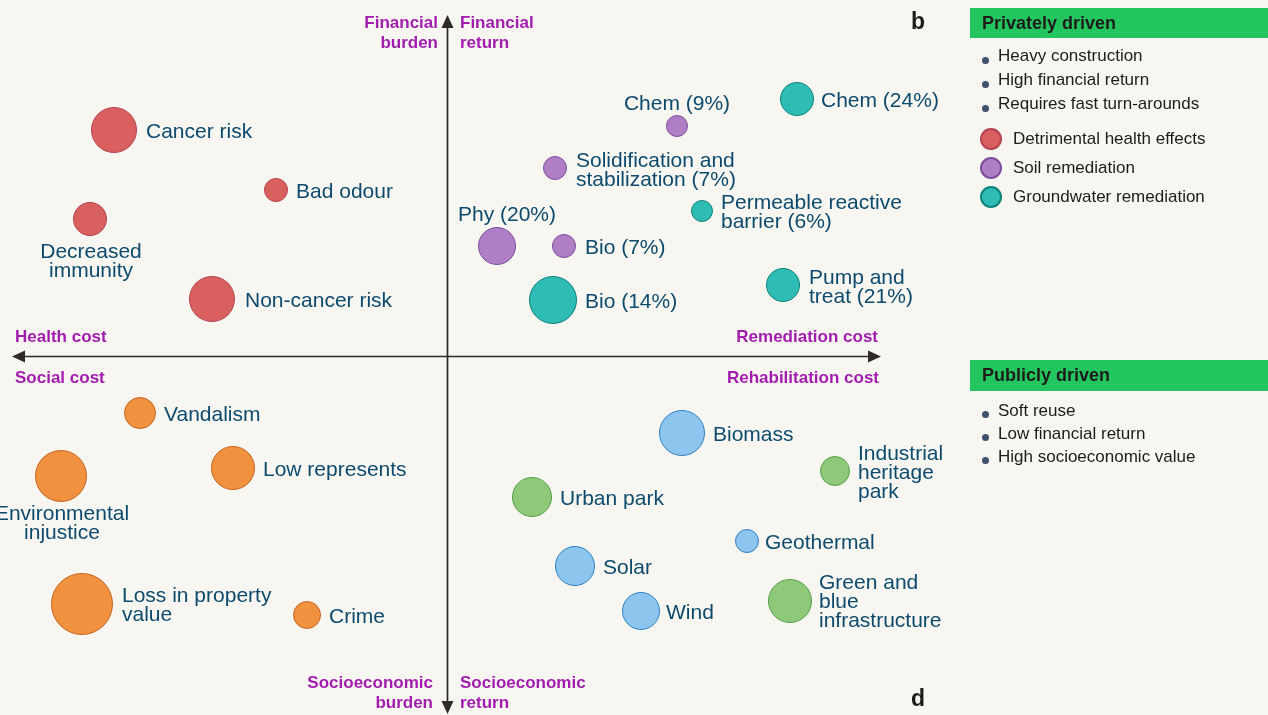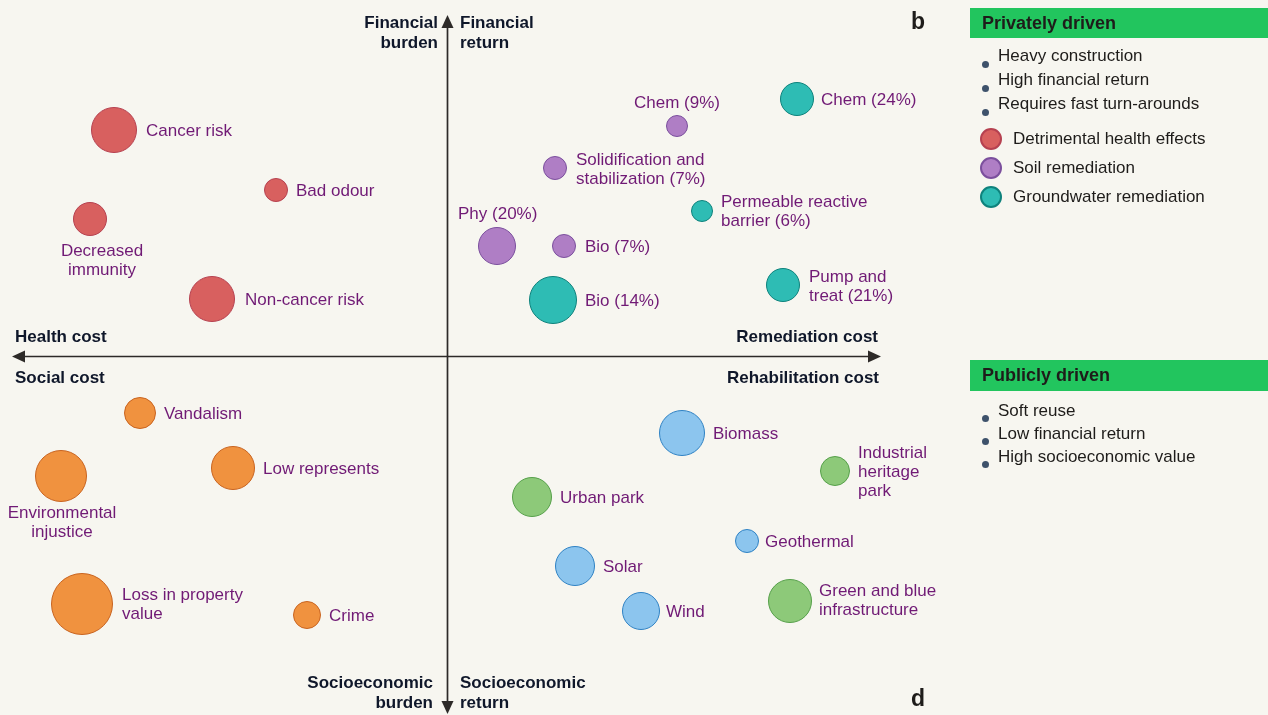--- a/index.html
+++ b/index.html
@@ -1,33 +1,33 @@
 <!DOCTYPE html>
 <html><head>
 <meta charset="utf-8">
 <style>
   html,body{margin:0;padding:0;width:1268px;height:715px;overflow:hidden;
     background:#f7f6f0;font-family:"Liberation Sans",sans-serif;color:#1e1c1a;}
   #stage{position:relative;width:1268px;height:715px;}
   #axes{position:absolute;left:0;top:0;}
   .albl{position:absolute;font-weight:700;font-size:17px;line-height:20px;
-    white-space:pre-line;color:#0f172a;}
+    white-space:pre-line;color:#a21caf;}
   .albl.right{text-align:right;}
   .panel-letter{position:absolute;font-weight:700;font-size:23px;color:#1e1c1a;}
   #plot{position:absolute;left:0;top:0;width:952px;height:715px;}
   .bubble{position:absolute;border-radius:50%;border:1.6px solid;box-sizing:border-box;}
-  .blabel{position:absolute;font-size:17px;line-height:19px;white-space:pre-line;
-    transform:translateY(-50%);color:#701a75;}
+  .blabel{position:absolute;font-size:21px;line-height:19px;white-space:pre-line;
+    transform:translateY(-50%);color:#0c4a6e;}
   .blabel.center{transform:translate(-50%,-50%);text-align:center;}
   
   #legend-panel{position:absolute;left:970px;top:0;width:298px;height:715px;}
   .band{position:absolute;left:0;width:336px;background:#22c55e;display:flex;
     align-items:center;padding-left:12px;box-sizing:border-box;font-weight:700;font-size:18px;}
   .bullets{position:absolute;left:12px;}
-  .bullet-row{display:flex;align-items:flex-end;font-size:17px;}
+  .bullet-row{display:flex;align-items:center;font-size:17px;}
   .bdot{width:7px;height:7px;border-radius:50%;background:#3e526b;flex:0 0 7px;
     margin-right:9px;}
   .keys{position:absolute;left:10px;}
   .key-row{display:flex;align-items:center;font-size:17px;}
   .kcircle{width:22px;height:22px;border-radius:50%;border:2px solid;box-sizing:border-box;
     flex:0 0 22px;margin-right:11px;}
   #footnote{position:absolute;left:12px;top:610px;font-size:17px;line-height:23px;
     white-space:pre-line;}
   .b1 .bullet-row{line-height:24px;}
   .b2 .bullet-row{line-height:23px;}
@@ -63,21 +63,21 @@
 
   <div class="panel-letter" style="left:911px;top:8px;">b</div>
   <div class="panel-letter" style="left:911px;top:685px;">d</div>
 
   <div id="plot">
       <div class="bubble" style="left: 91px; top: 107px; height: 46px; width: 46px; background: rgb(216, 96, 95); border-color: rgb(182, 65, 80);"></div>
       <div class="blabel left" style="left: 146px; top: 130px;">Cancer risk</div>
       <div class="bubble" style="left: 264px; top: 178px; height: 24px; width: 24px; background: rgb(216, 96, 95); border-color: rgb(182, 65, 80);"></div>
       <div class="blabel left" style="left: 296px; top: 190px;">Bad odour</div>
       <div class="bubble" style="left: 73px; top: 202px; height: 34px; width: 34px; background: rgb(216, 96, 95); border-color: rgb(182, 65, 80);"></div>
-      <div class="blabel center" style="left: 102px; top: 260px;">Decreased
+      <div class="blabel center" style="left: 91px; top: 260px;">Decreased
 immunity</div>
       <div class="bubble" style="left: 189px; top: 276px; height: 46px; width: 46px; background: rgb(216, 96, 95); border-color: rgb(182, 65, 80);"></div>
       <div class="blabel left" style="left: 245px; top: 299px;">Non-cancer risk</div>
       <div class="bubble" style="left: 666px; top: 115px; height: 22px; width: 22px; background: rgb(175, 126, 197); border-color: rgb(123, 79, 157);"></div>
       <div class="blabel center" style="left: 677px; top: 102px;">Chem (9%)</div>
       <div class="bubble" style="left: 543px; top: 156px; height: 24px; width: 24px; background: rgb(175, 126, 197); border-color: rgb(123, 79, 157);"></div>
       <div class="blabel left" style="left: 576px; top: 169px;">Solidification and
 stabilization (7%)</div>
       <div class="bubble" style="left: 478px; top: 227px; height: 38px; width: 38px; background: rgb(175, 126, 197); border-color: rgb(123, 79, 157);"></div>
       <div class="blabel left" style="left: 458px; top: 213px;">Phy (20%)</div>

